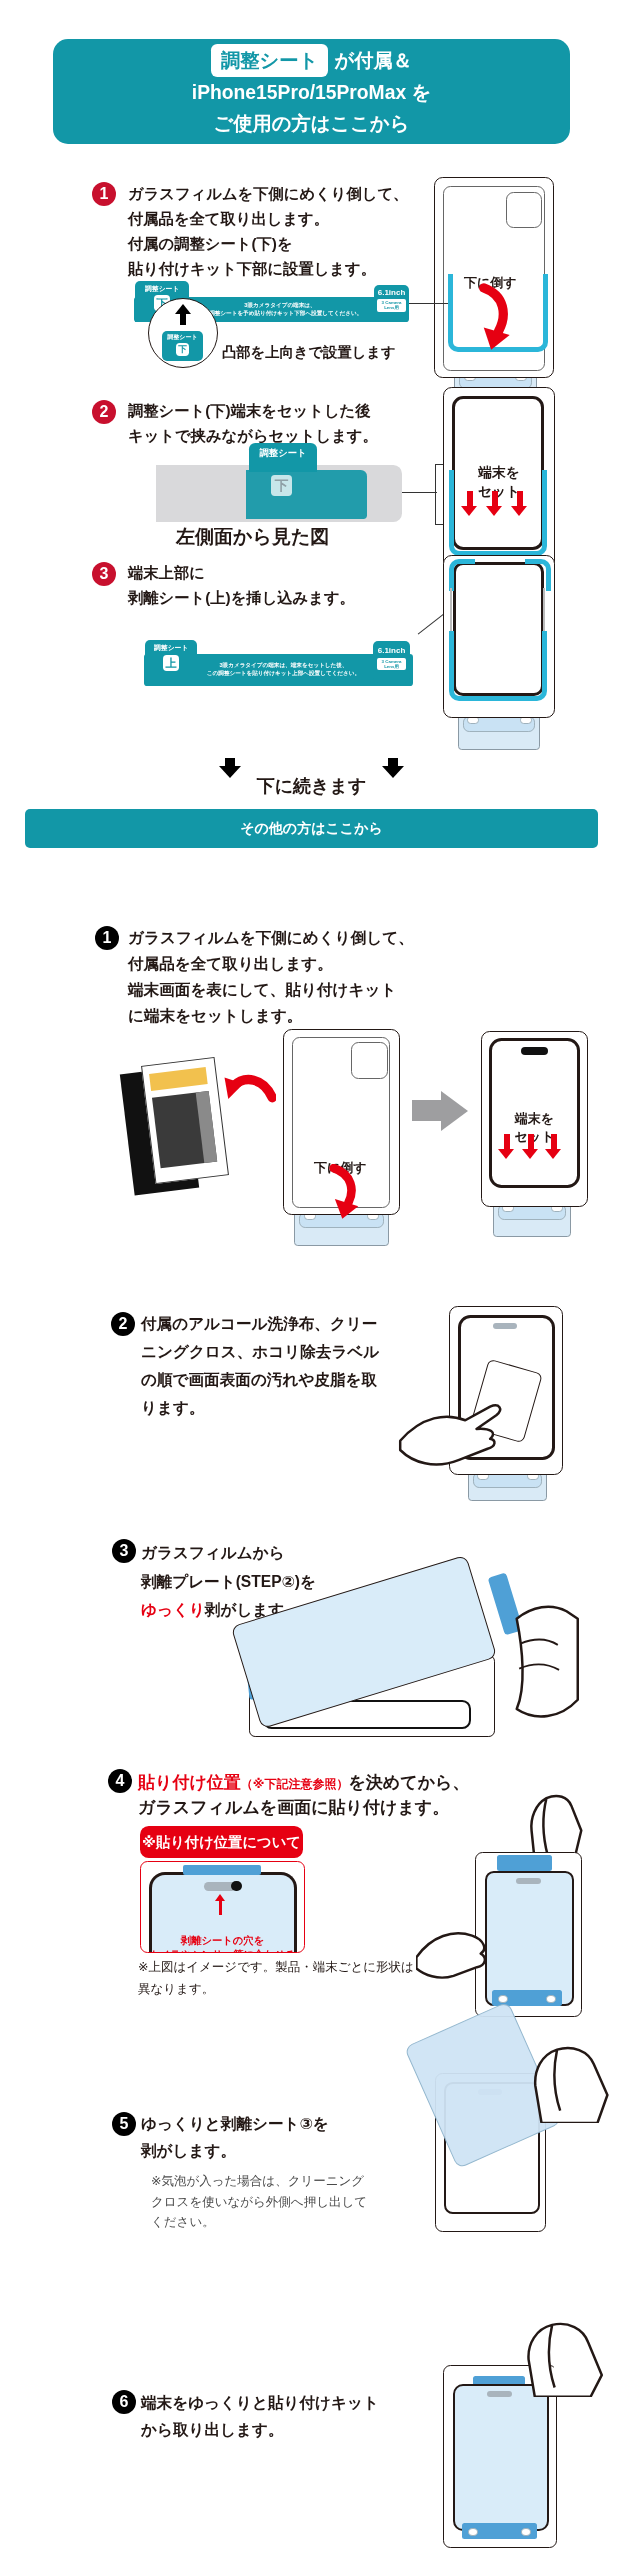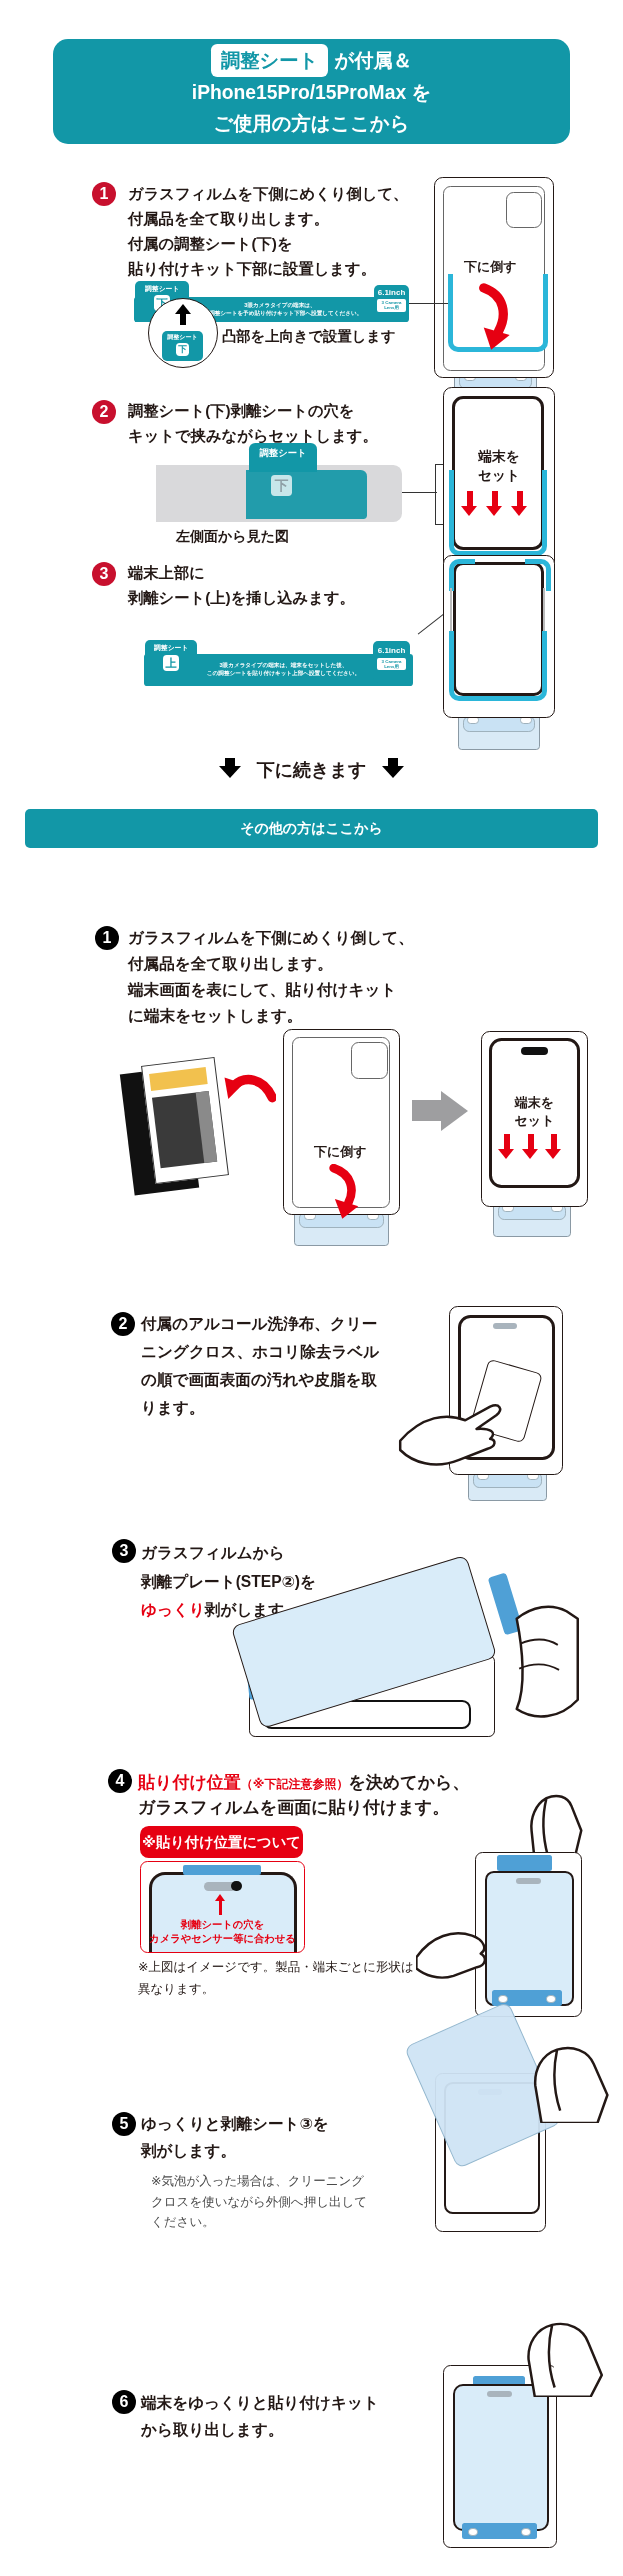--- a/index.html
+++ b/index.html
@@ -1,19 +1,19 @@
 <!DOCTYPE html>
 <html style="font-size:10px"><head>
 <meta charset="utf-8">
 <style>
   html,body{margin:0;padding:0;background:#fff;}
   #page{position:relative;width:623px;height:2576px;background:#fff;overflow:hidden;
         font-family:"Liberation Sans","DejaVu Sans",sans-serif;color:#231815;}
   .abs{position:absolute;}
-  .b{font-weight:bold;}
+  .b{font-weight:bold;margin-top:16px;}
   .ml{white-space:pre-line;}
   .center{text-align:center;}
 
   
   .banner{background:#1297a7;color:#fff;display:flex;flex-direction:column;align-items:center;justify-content:center;}
   .banner-line{display:flex;align-items:center;gap:6.2px;font-size:19.3px;font-weight:bold;line-height:31px;}
   .badge-white{background:#fff;color:#1297a7;border-radius:6.2px;padding:1.2px 10px;font-weight:bold;}
 
   
   .stepc{width:24px;height:24px;border-radius:50%;color:#fff;font-size:16px;font-weight:bold;
@@ -121,32 +121,32 @@
         <div class="stem"></div>
     </div>
     <div class="abs strip-tab" style="left:13px;top:32px;width:41px;height:30px;border-radius:5px;">
       <div style="font-size:6px;font-weight:bold;margin-top:1.9px;">調整シート</div>
       <div class="dn-badge" style="width:12.5px;height:12.5px;font-size:8.7px;line-height:12.5px;margin-top:1.2px;">下</div>
     </div>
   </div>
   <div class="abs b" style="left:222px;top:327px;font-size:14.3px;">凸部を上向きで設置します</div>
 
   <div class="abs stepc red" style="left:92px;top:400px;">2</div>
-  <div class="abs steptext ml" style="left:128px;top:398px;width:311px;">調整シート(下)剥離シートの穴を
+  <div class="abs steptext ml" style="left:128px;top:398px;width:311px;">調整シート(下)端末をセットした後
 キットで挟みながらセットします。</div>
 
   <div class="abs" style="left:156px;top:443px;width:249px;height:100px;">
     <div class="abs" style="left:0;top:22.4px;width:246px;height:57px;background:#d9d9db;border-radius:0 8.7px 8.7px 0;"></div>
     <div class="abs" style="left:90px;top:27px;width:121px;height:49px;background:#1297a7;opacity:0.92;border-radius:0 6.2px 3.7px 0;"></div>
     <div class="abs strip-tab" style="left:93px;top:0;width:68px;height:29px;border-radius:6.2px 6.2px 0 0;">
       <div style="font-size:9.3px;font-weight:bold;margin-top:3.7px;">調整シート</div>
     </div>
     <div class="abs" style="left:115px;top:32px;width:21px;height:21px;background:rgba(255,255,255,0.75);border-radius:3.7px;text-align:center;font-size:13.7px;line-height:21px;font-weight:bold;color:#8fa0a6;">下</div>
   </div>
-  <div class="abs b" style="left:176px;top:528px;font-size:14px;">左側面から見た図</div>
+  <div class="abs b" style="left:176px;top:508px;font-size:19px;">左側面から見た図</div>
   <div class="abs line" style="left:402px;top:492px;width:35px;height:1.2px;"></div>
   <div class="abs line" style="left:435px;top:464px;width:1.2px;height:61px;"></div>
   <div class="abs line" style="left:435px;top:464px;width:8px;height:1.2px;"></div>
   <div class="abs line" style="left:435px;top:524px;width:8px;height:1.2px;"></div>
 
   <div class="abs flap" style="left:459px;top:564px;width:77px;height:47px;">
     <div class="flap-bar"></div>
     <div class="hole" style="left:7.5px;"></div>
     <div class="hole" style="right:7.5px;"></div>
   </div>

